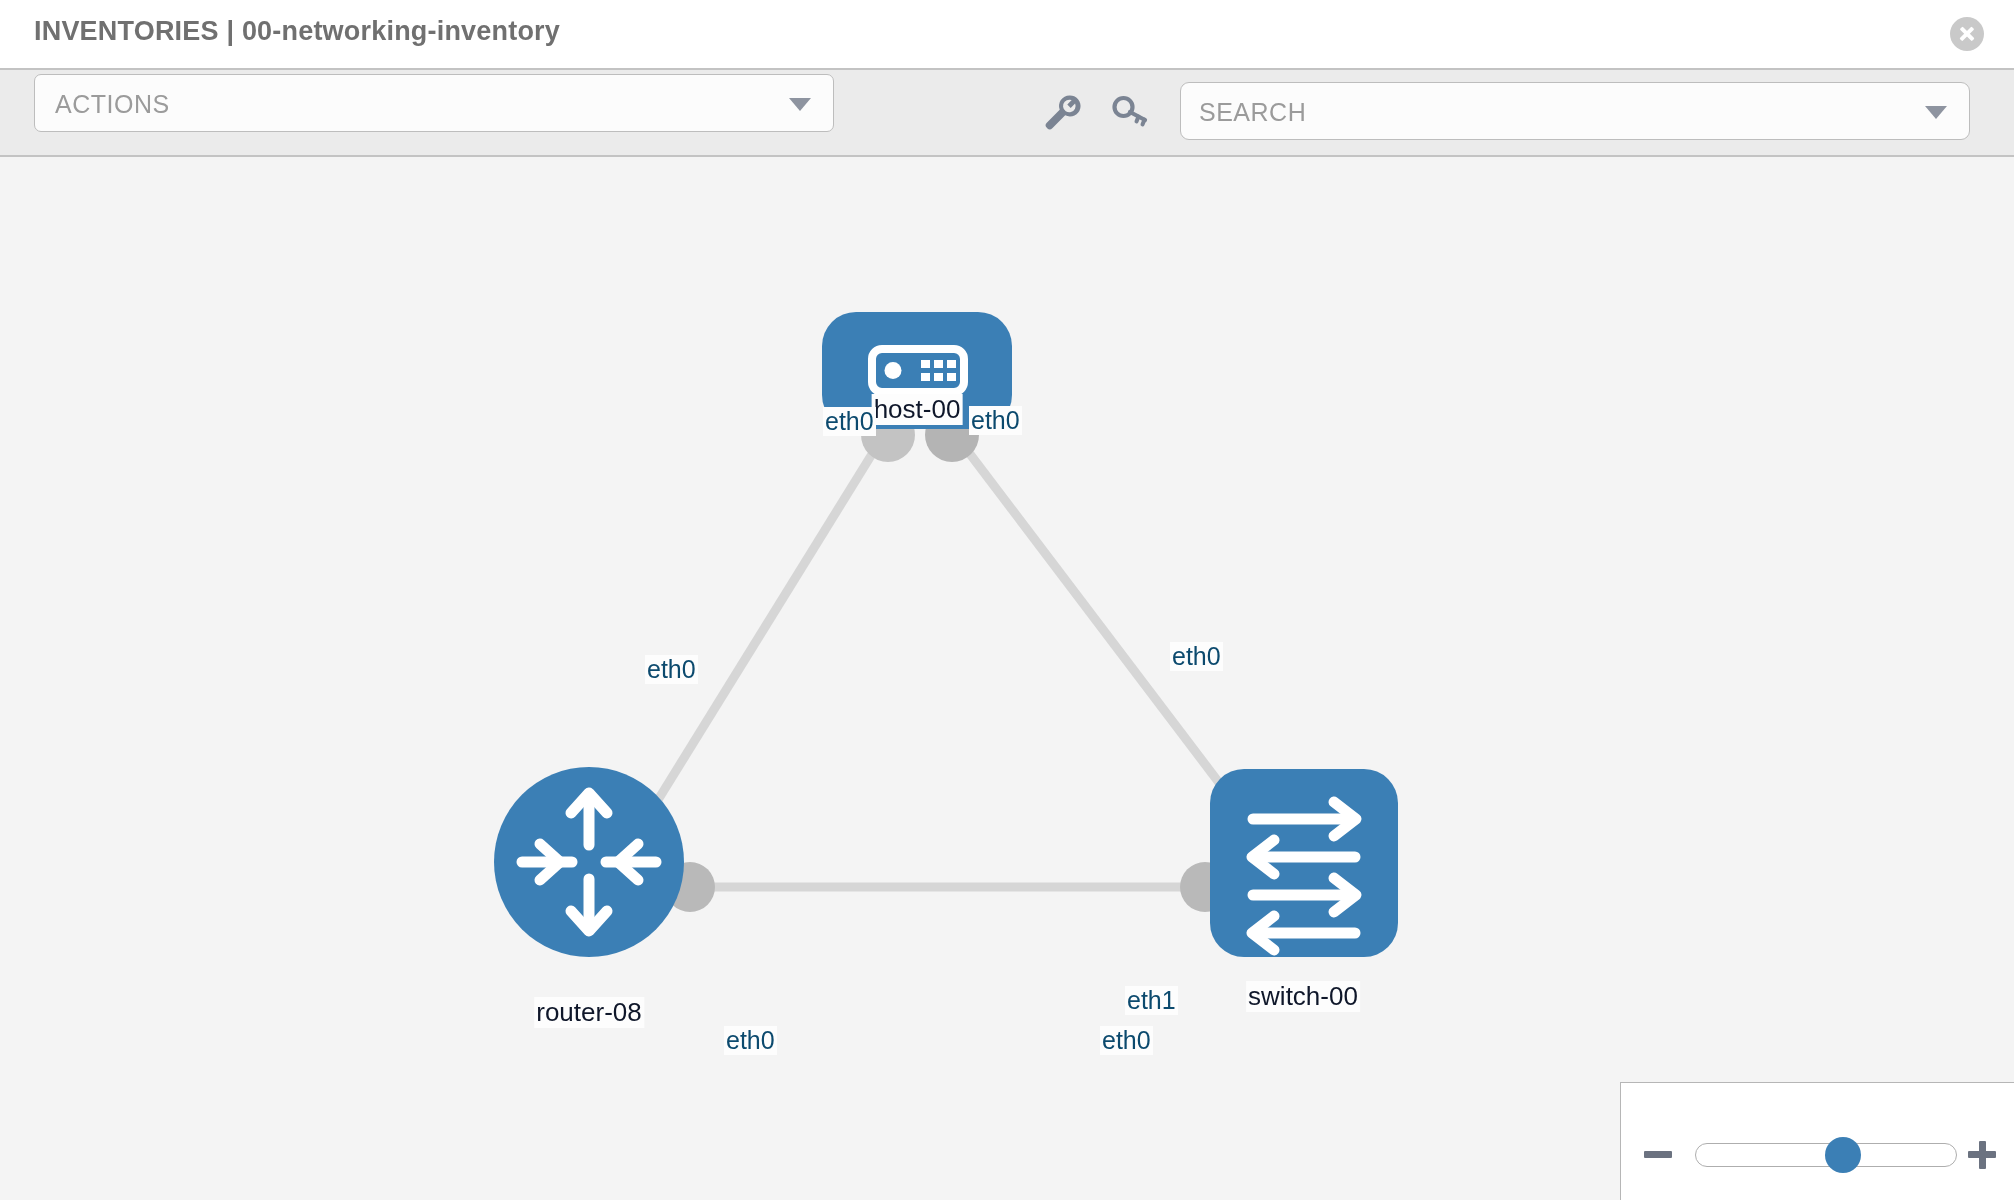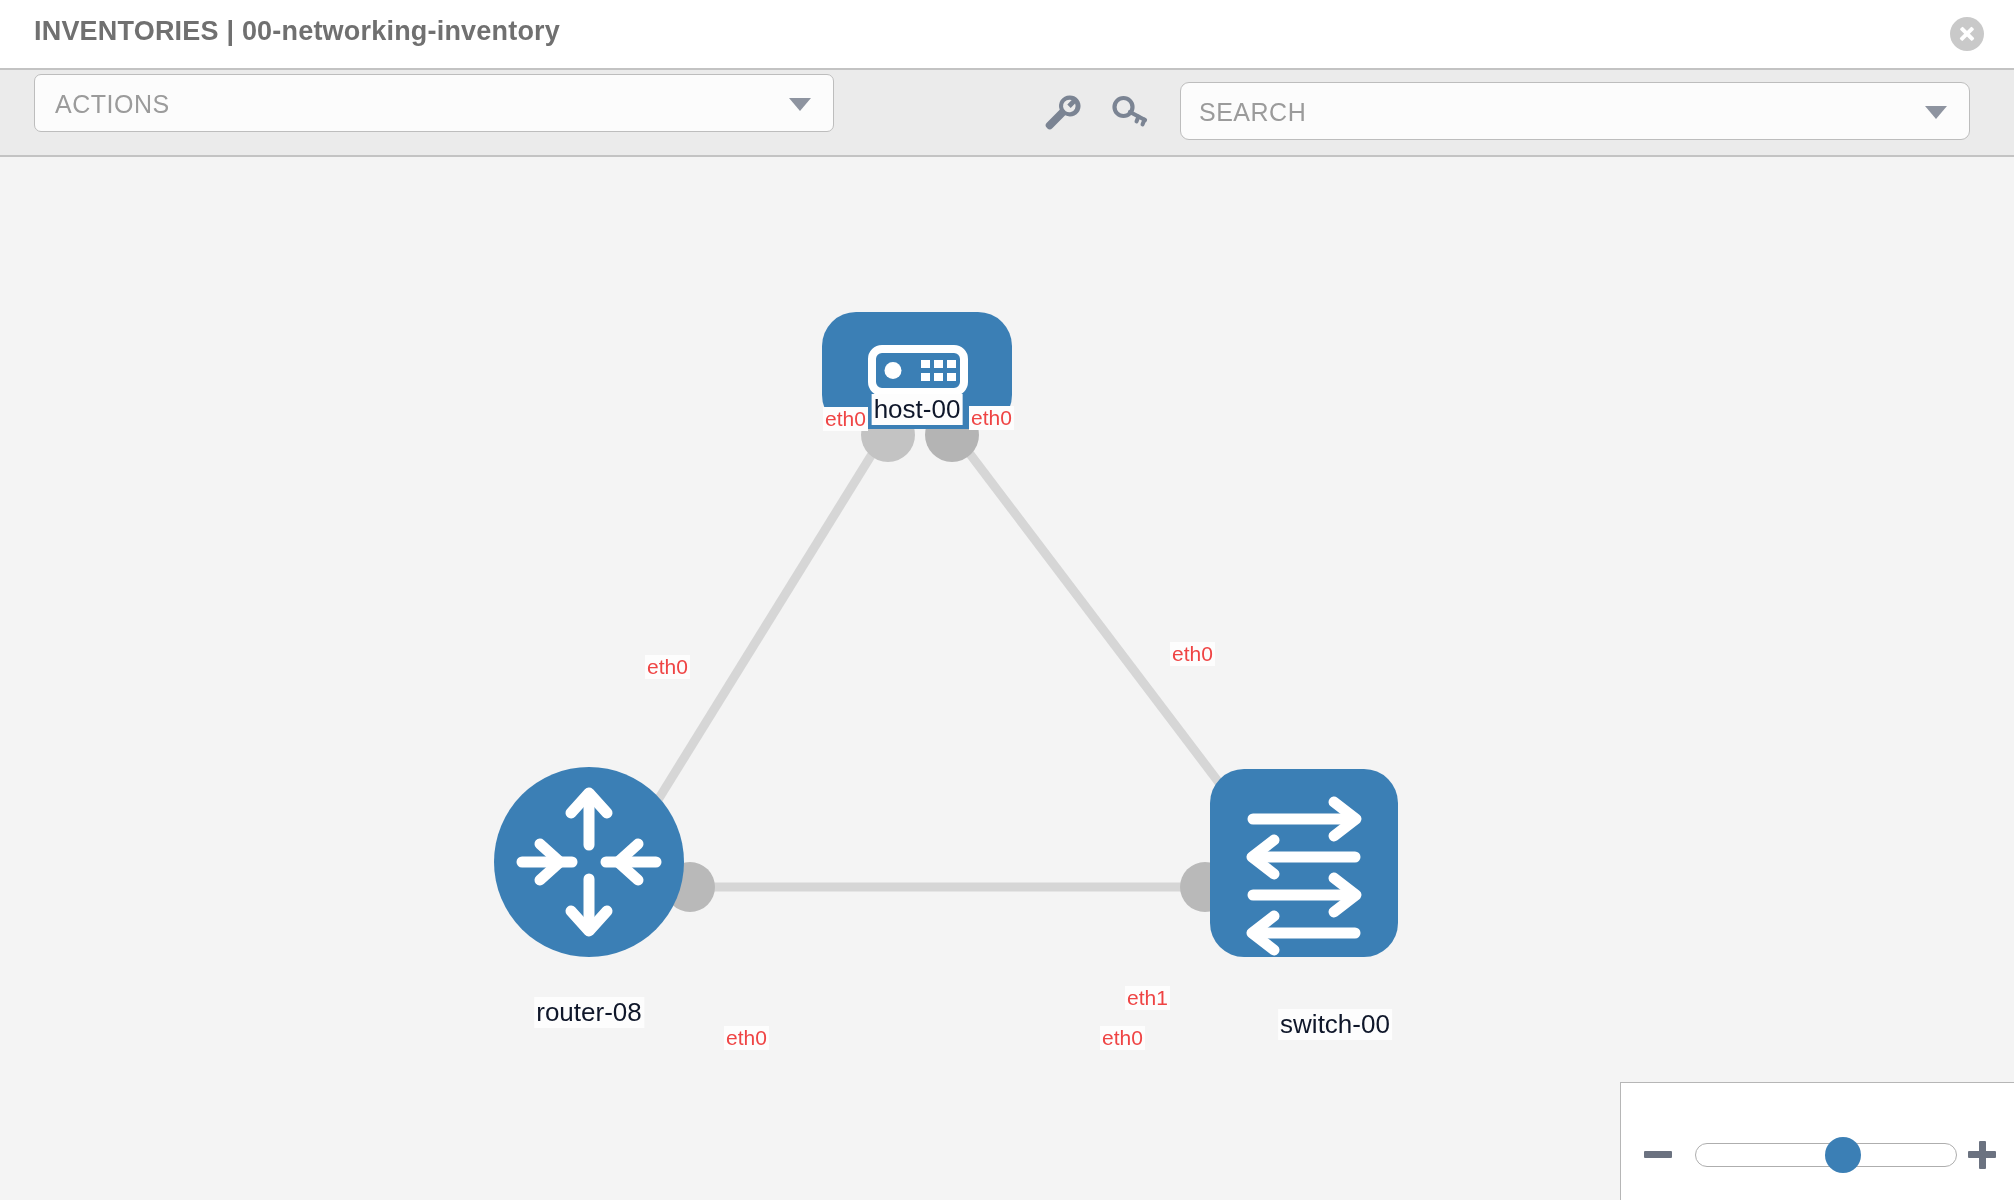--- a/index.html
+++ b/index.html
@@ -156,22 +156,22 @@
     position: absolute;
     font-size: 26px;
     color: #0f172a;
     background: #fdfdfd;
     white-space: nowrap;
     padding: 0 2px;
     transform: translateX(-50%);
   }
   .edge-label {
     position: absolute;
-    font-size: 21px;
-    color: #ef4444;
+    font-size: 25px;
+    color: #0c4a6e;
     background: #fdfdfd;
     white-space: nowrap;
     padding: 0 2px;
   }
 
   
   .zoom-panel {
     position: absolute;
     left: 1620px;
     top: 1082px;
@@ -349,21 +349,21 @@
           <line x1="1253" y1="738" x2="1352" y2="738"></line>
           <polyline points="1334,721 1356,738 1334,755" stroke-linejoin="round"></polyline>
           <line x1="1355" y1="776" x2="1256" y2="776"></line>
           <polyline points="1274,759 1252,776 1274,793" stroke-linejoin="round"></polyline>
         </g>
       </g>
     </svg>
 
     <div class="node-label" style="left:917px; top:237px;">host-00</div>
     <div class="node-label" style="left:589px; top:840px;">router-08</div>
-    <div class="node-label" style="left:1303px; top:852px;margin-left:32px;">switch-00</div>
+    <div class="node-label" style="left:1303px; top:824px;">switch-00</div>
 
     <div class="edge-label" style="left:823px; top:250px;">eth0</div>
     <div class="edge-label" style="left:969px; top:249px;">eth0</div>
     <div class="edge-label" style="left:645px; top:498px;">eth0</div>
     <div class="edge-label" style="left:1170px; top:485px;">eth0</div>
     <div class="edge-label" style="left:724px; top:869px;">eth0</div>
     <div class="edge-label" style="left:1100px; top:869px;">eth0</div>
     <div class="edge-label" style="left:1125px; top:829px;">eth1</div>
   </div>
 

